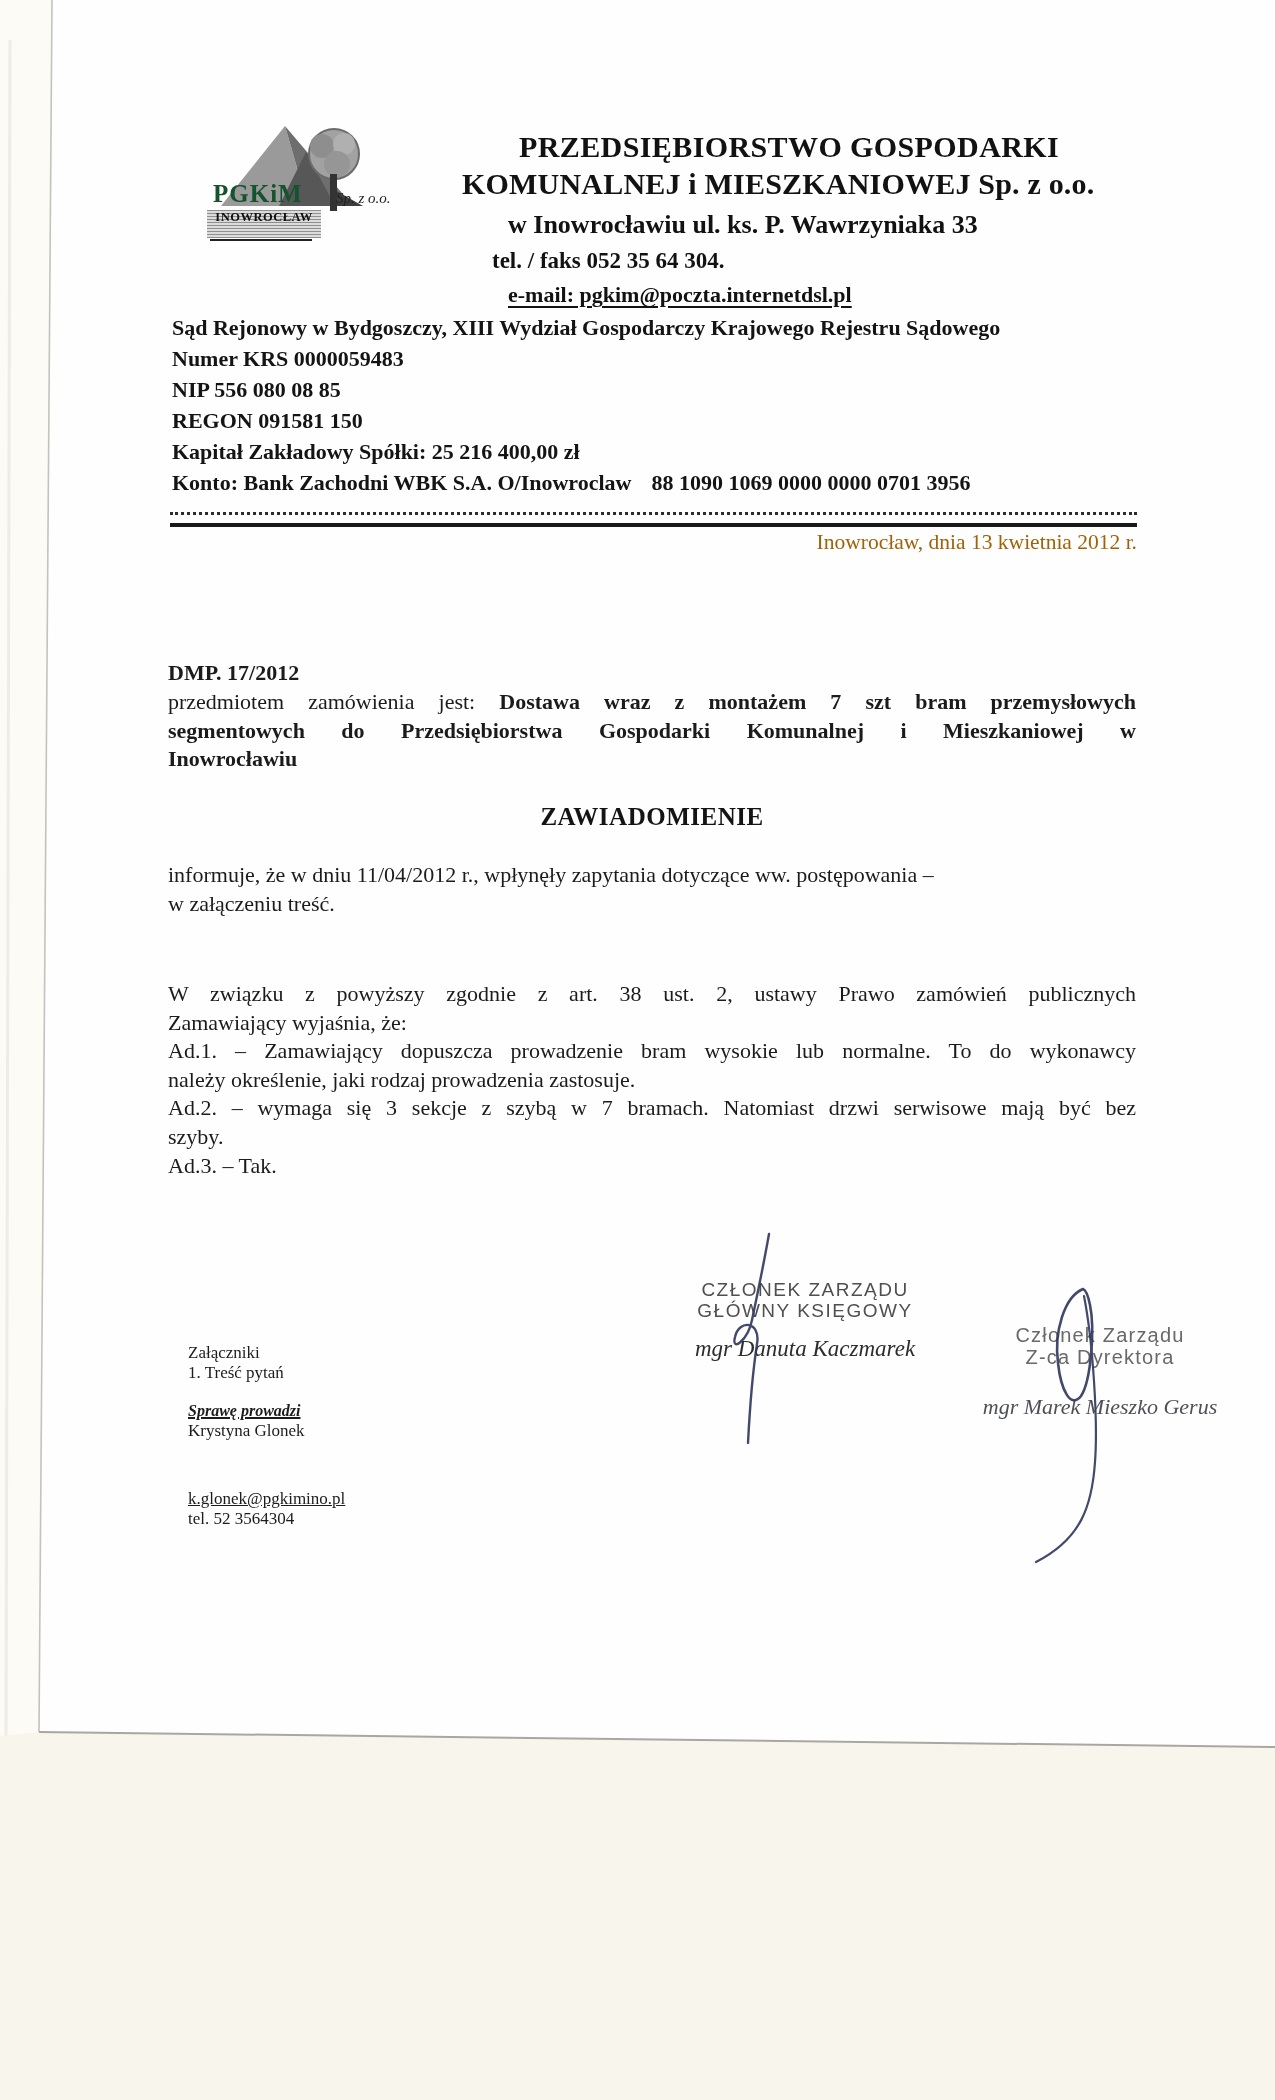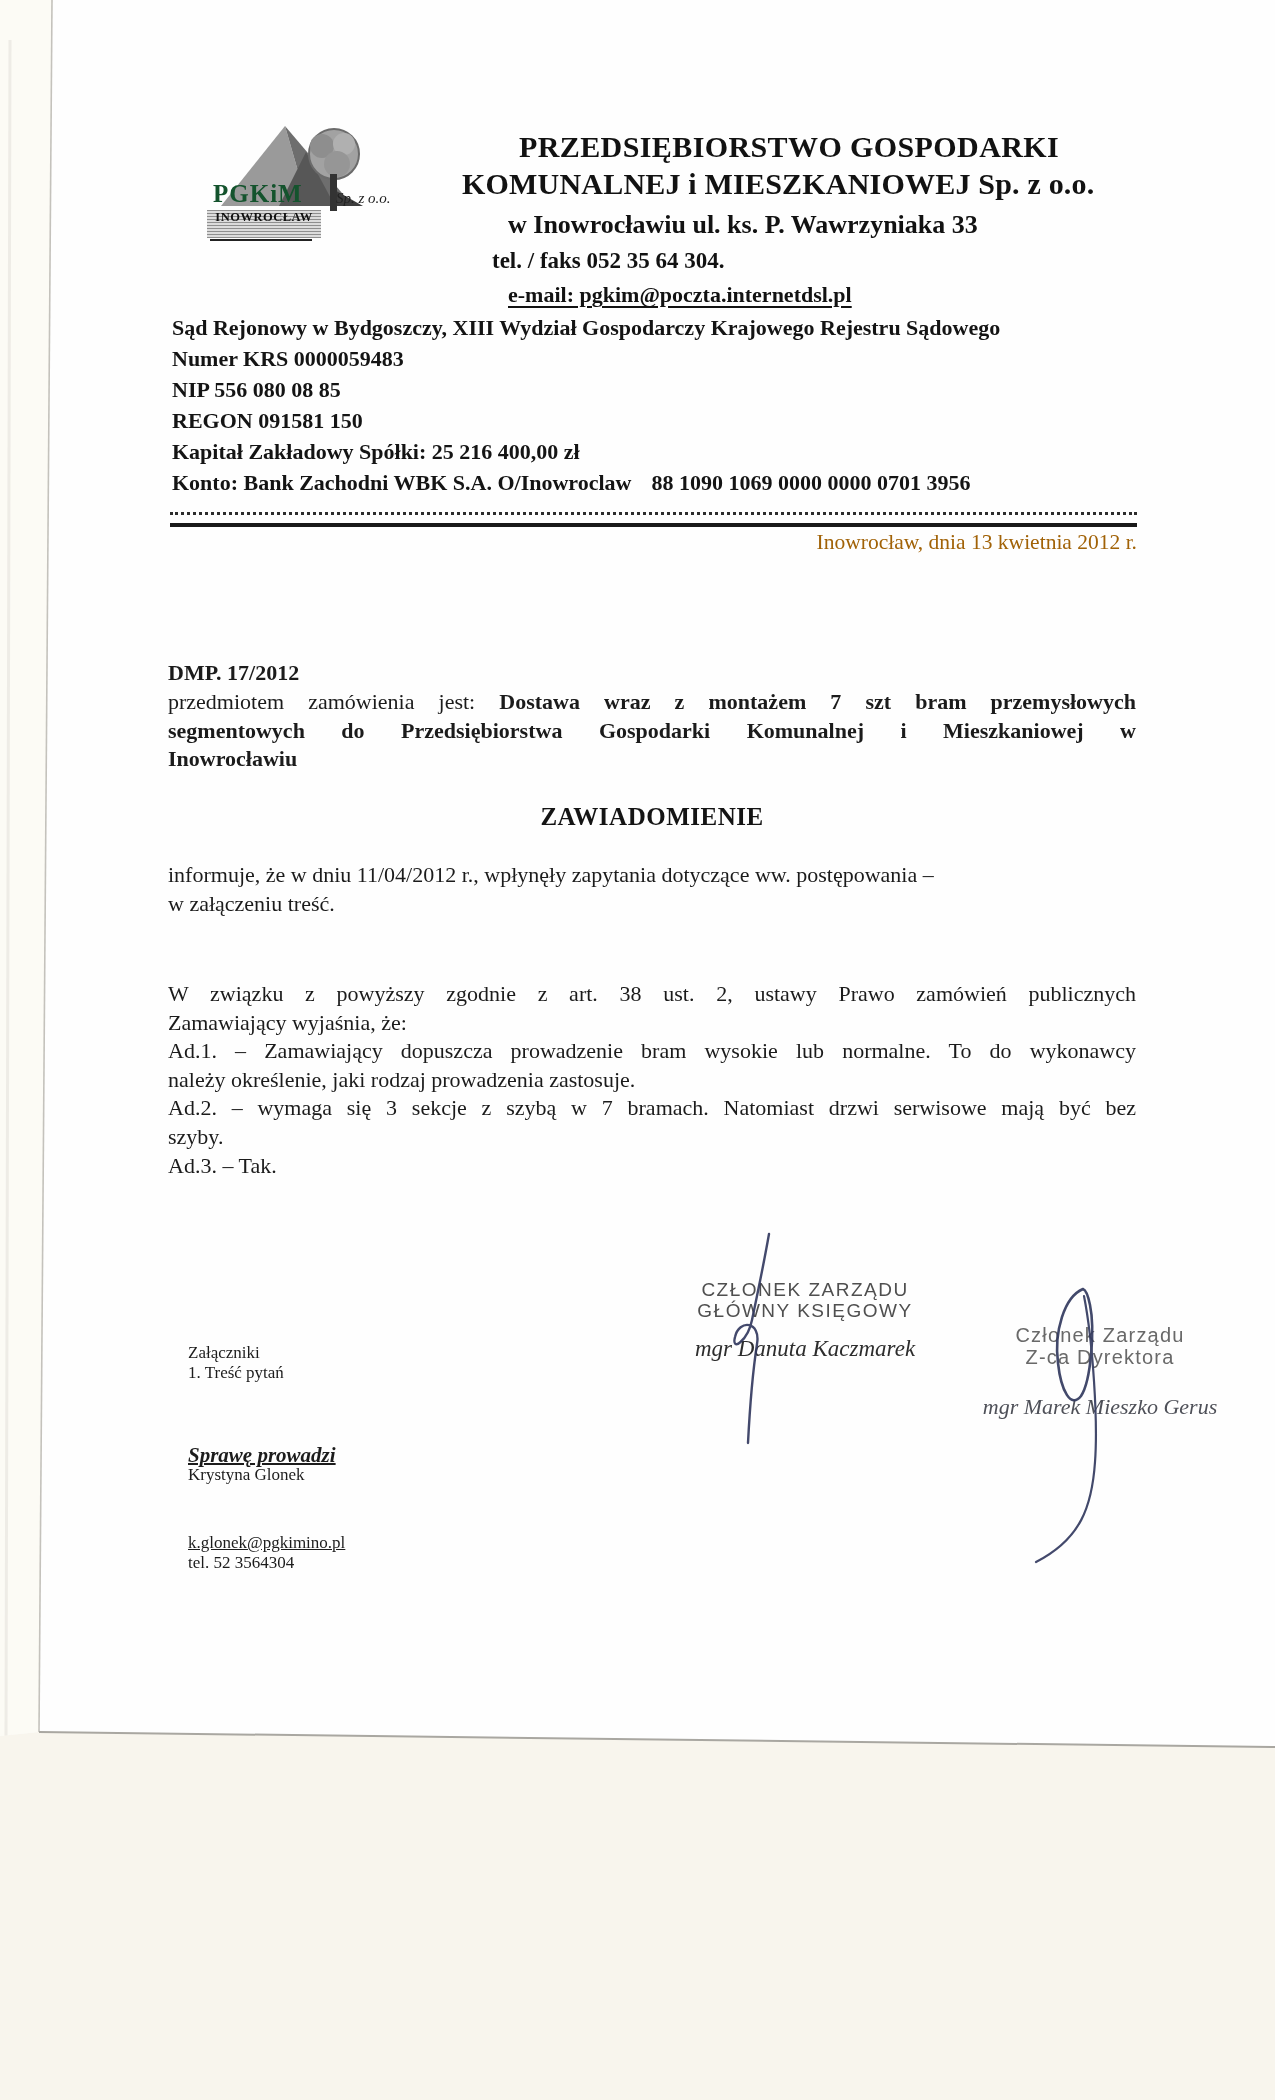--- a/index.html
+++ b/index.html
@@ -47,22 +47,22 @@
   
   .stamp{font-family:Liberation Sans, sans-serif;text-align:center;white-space:nowrap;}
   .stamp-mid{width:330px;font-size:19px;line-height:21px;letter-spacing:1.5px;color:#4f4f4f;}
   .stamp-right{width:320px;font-size:20px;line-height:22px;letter-spacing:1.2px;color:#696969;}
   .sig-name{font-style:italic;text-align:center;white-space:nowrap;}
   .name-mid{width:330px;font-size:23px;color:#2d2d2d;}
   .name-right{width:320px;font-size:22px;color:#4e5058;}
 
   
   .footer{font-size:17px;line-height:20px;color:#1c1c1c;}
-  .footer .lbl-bold{font-weight:bold;font-style:italic;font-size:21px;
-    text-decoration:underline;text-decoration-thickness:1.5px;margin-top:44px;}
+  .footer .lbl-bold{font-weight:bold;font-style:italic;font-size:16px;
+    text-decoration:underline;text-decoration-thickness:1.5px;}
   .footer .u{text-decoration:underline;margin-top:48px;}
   .footer .gap{height:18px;}
 </style>
 </head>
 <body>
 
 <div id="canvas">
 
   <svg class="layer" width="1275" height="2100" viewBox="0 0 1275 2100">
     <polygon points="0,0 52,0 39,1732 0,1736" fill="#fcfbf5"></polygon>

